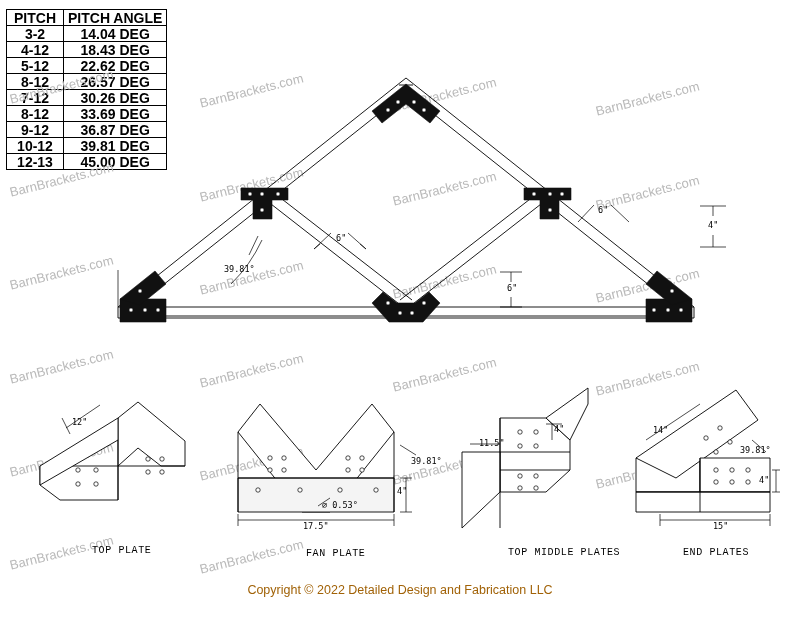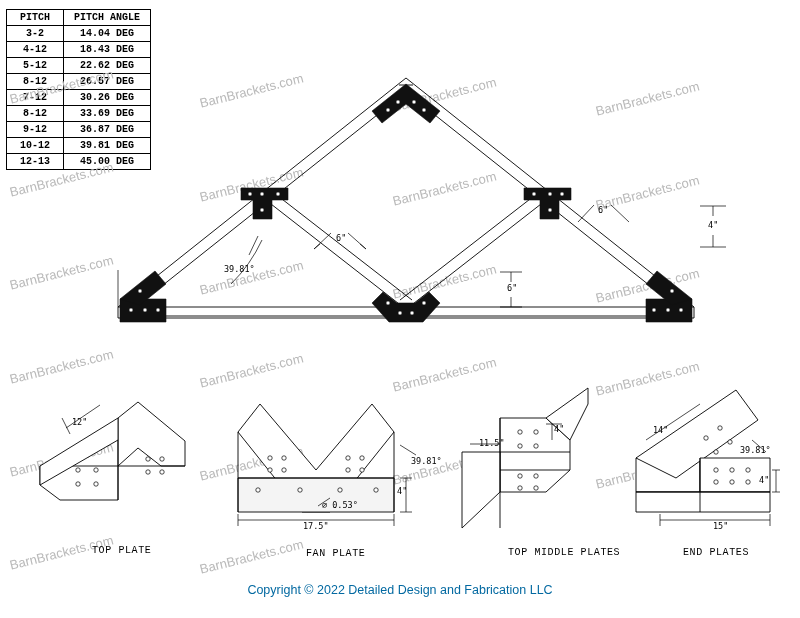--- a/index.html
+++ b/index.html
@@ -7,22 +7,22 @@
     width:800px;height:618px;position:relative;overflow:hidden;
     font-family:"DejaVu Sans Mono", monospace;
     color:#000;
   }
   .stage{position:absolute;inset:0;}
 
   
   .pitch-table{
     position:absolute;left:6px;top:9px;
     border-collapse:collapse;
-    font-family:Liberation Mono, monospace;
-    font-size:10px;font-weight:bold;
+    font-family:Liberation Sans, sans-serif;
+    font-size:14px;font-weight:bold;
     background:#fff;
   }
   .pitch-table td,.pitch-table th{
     border:1px solid #000;
     padding:1px 4px;
     text-align:center;
     height:13px;
     line-height:12px;
     white-space:nowrap;
   }
@@ -67,21 +67,21 @@
     font-size:10px;
     letter-spacing:0.6px;
     color:#000;
     white-space:nowrap;
   }
   .copyright{
     position:absolute;left:0;right:0;bottom:21px;
     text-align:center;
     font-family:"Liberation Sans", sans-serif;
     font-size:12.5px;
-    color:#0369a1;
+    color:#a16207;
   }
 </style>
 </head>
 <body>
 
 <div class="stage">
 
   <table class="pitch-table">
     <thead>
       <tr>

